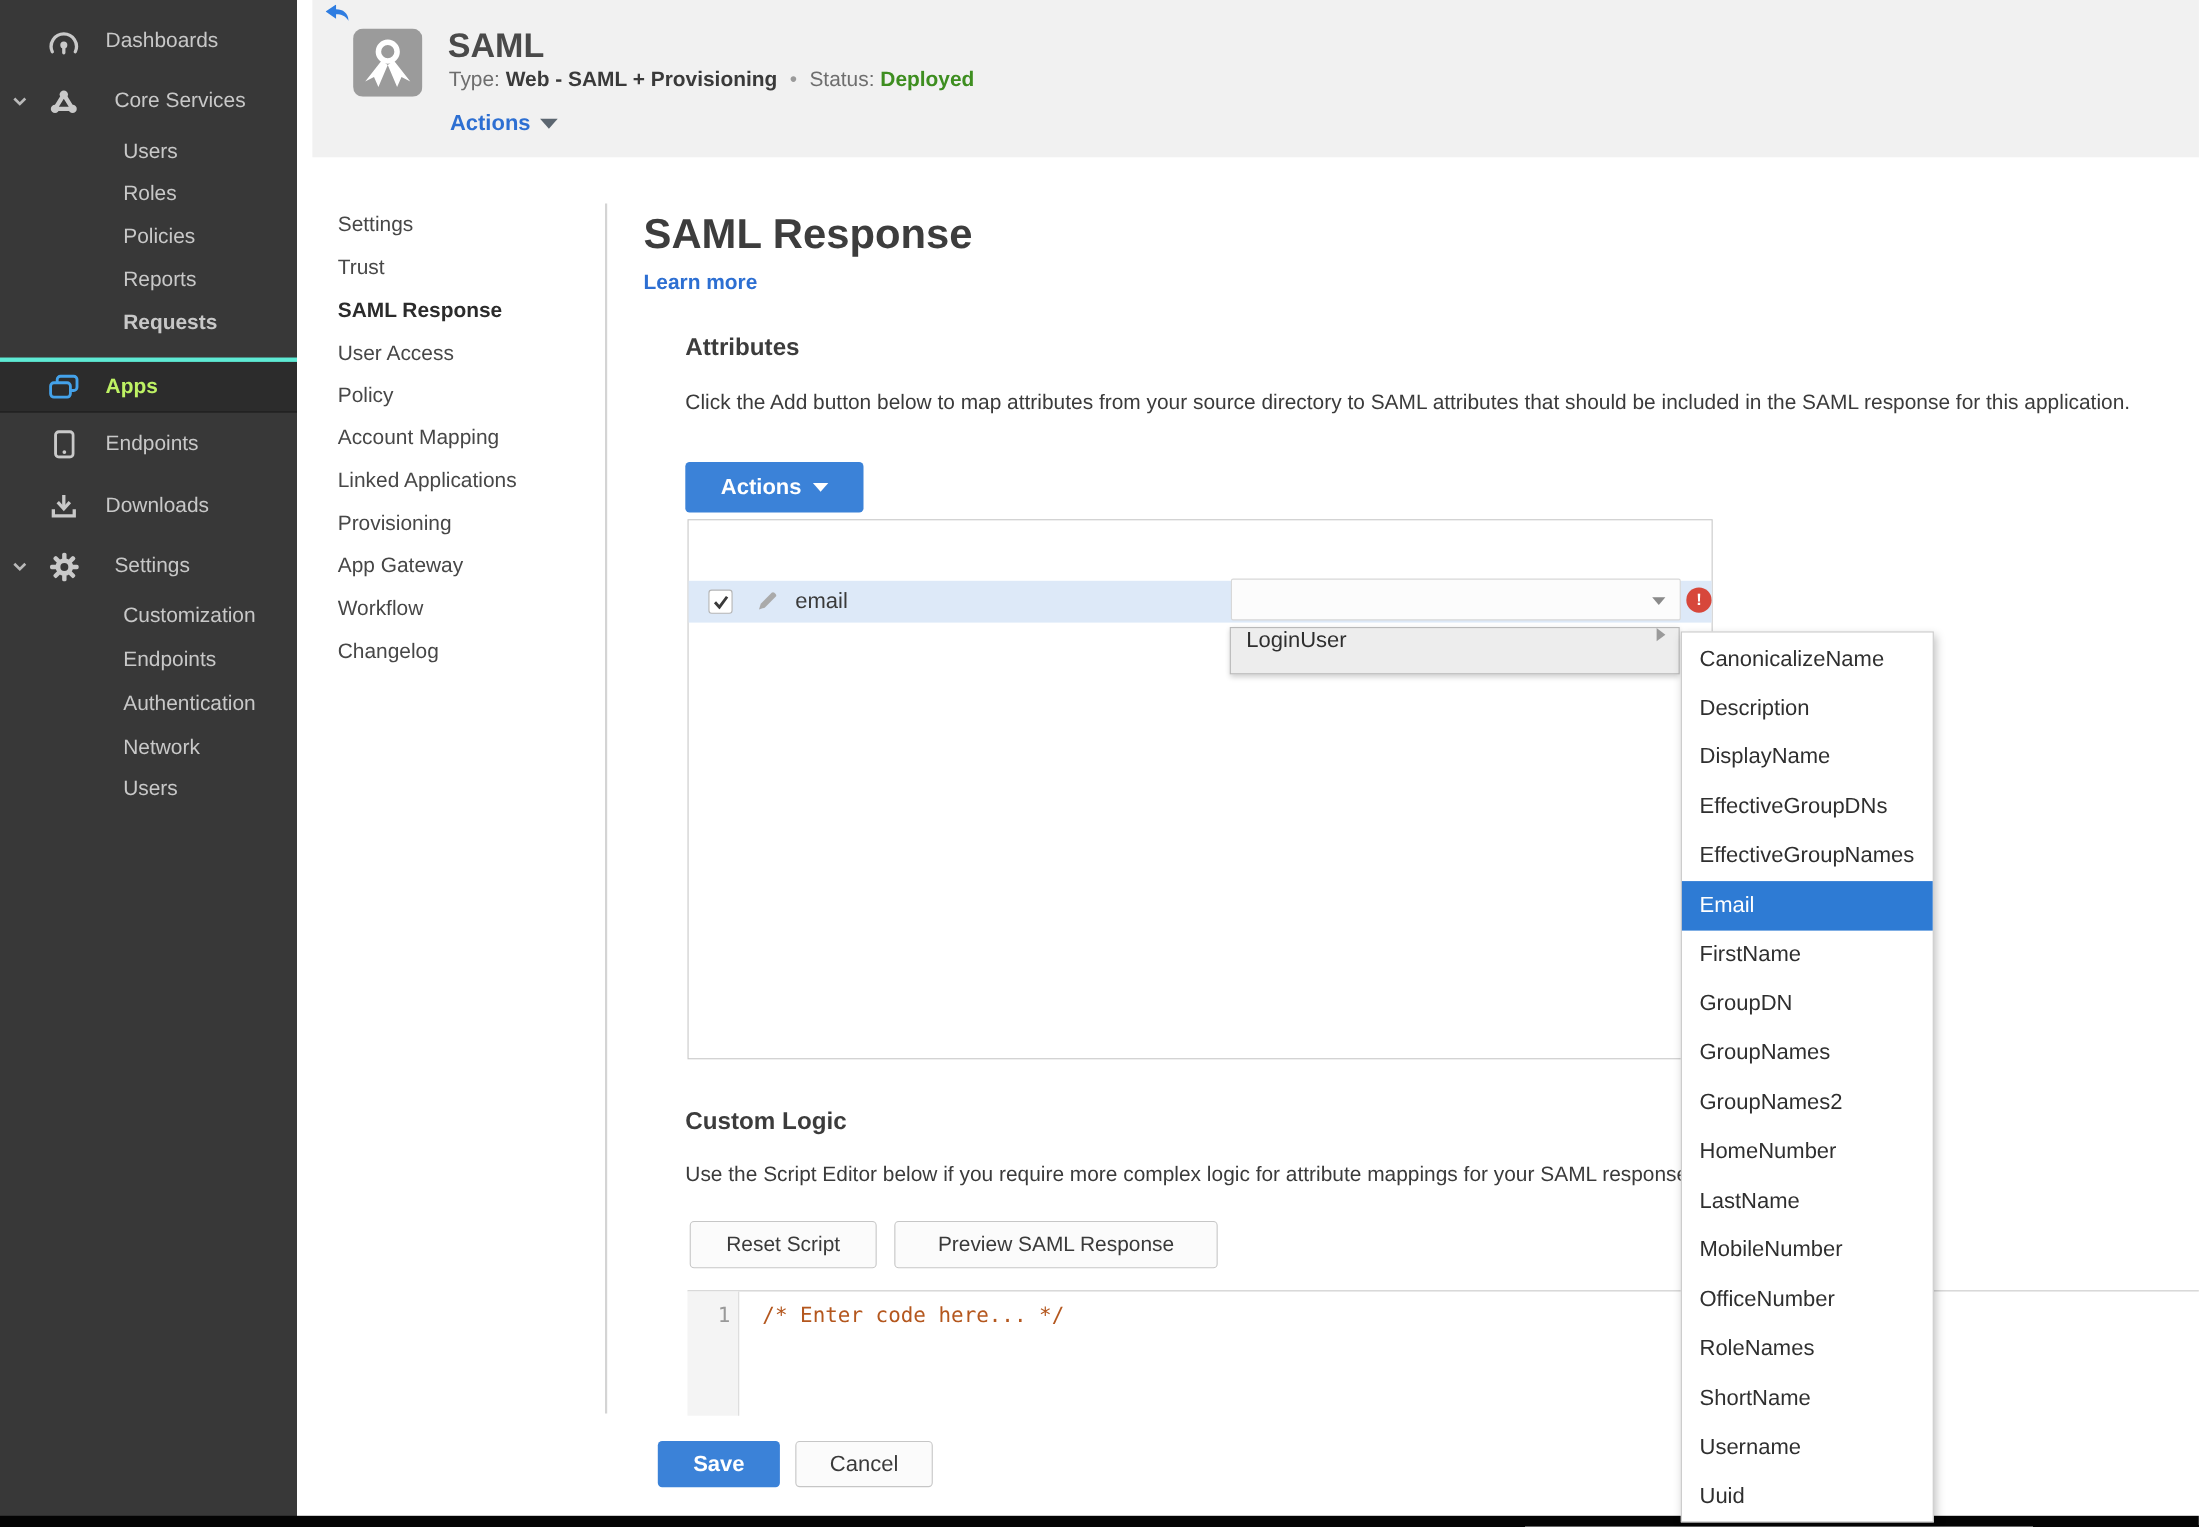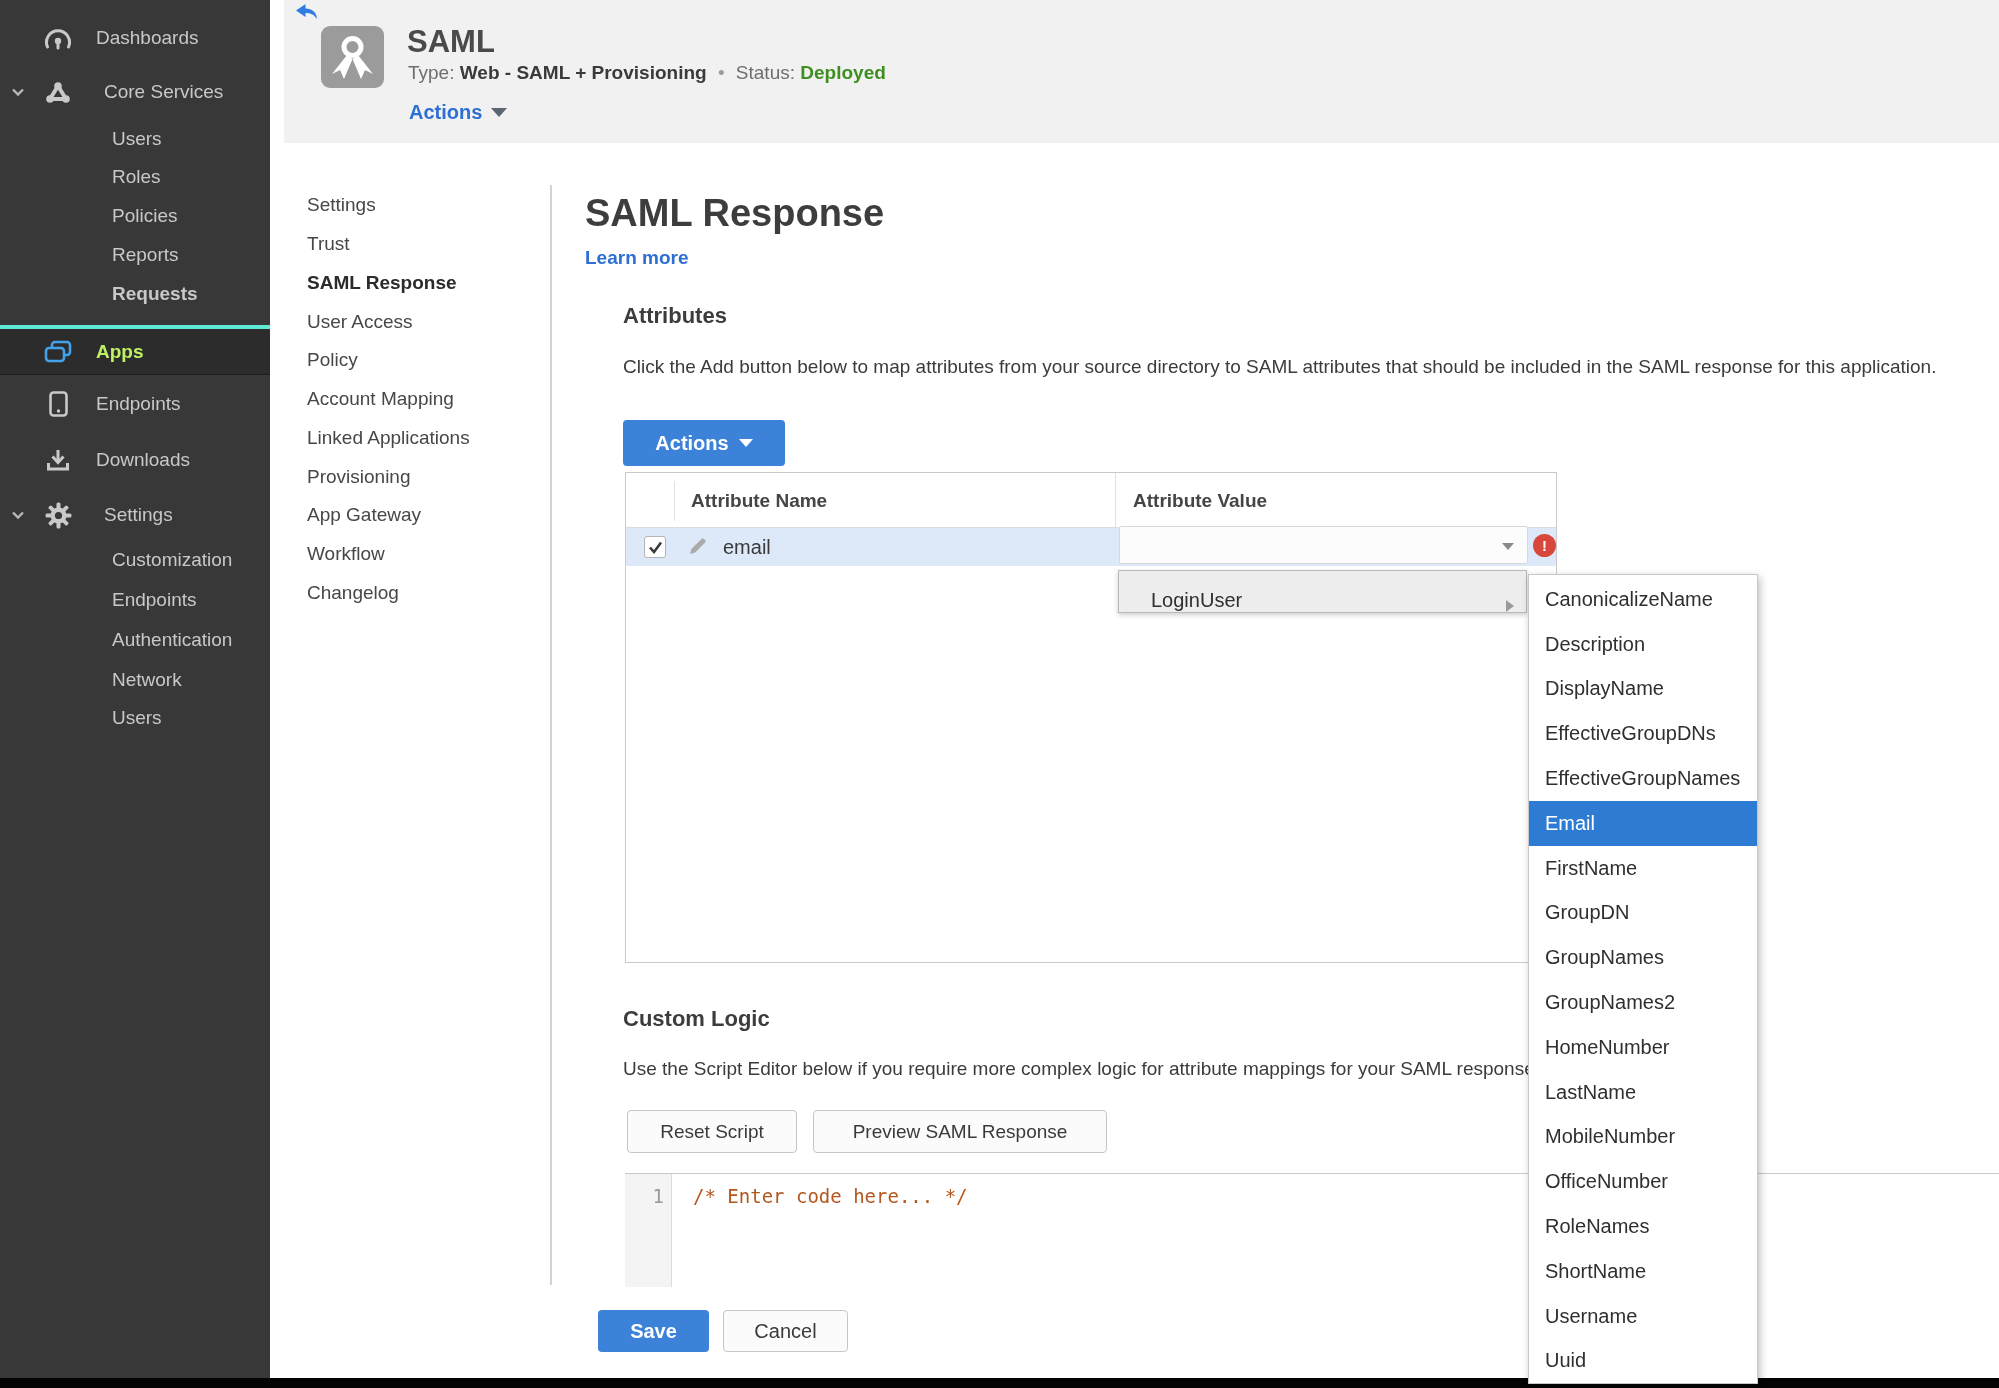--- a/index.html
+++ b/index.html
@@ -58,22 +58,22 @@
   .pencil{position:absolute;left:62px;top:9px;cursor:pointer;}
   .cell-name{position:absolute;left:97px;top:0;height:38px;display:flex;align-items:center;font-size:20px;color:#3a3a3a;}
   .combo{position:absolute;left:493px;top:53px;width:409px;height:38px;background:#fcfcfc;border:1px solid #d8d8d8;
          box-sizing:border-box;border-radius:2px;cursor:pointer;}
   .combo .chevron{position:absolute;right:13px;top:16px;width:0;height:0;border-left:6px solid transparent;
                   border-right:6px solid transparent;border-top:7px solid #8a8a8a;}
   .err-badge{position:absolute;left:907px;top:61px;width:23px;height:23px;border-radius:50%;background:var(--error_red);
              color:#fff;font-size:15px;font-weight:bold;display:flex;align-items:center;justify-content:center;}
   
   .menu-l1{position:absolute;left:1118px;top:570px;width:409px;height:43px;background:#ededed;border:1px solid #b9b9b9;
-           box-sizing:border-box;box-shadow:0 2px 5px rgba(0,0,0,.2);display:flex;align-items:flex-end;
-           font-size:20px;color:#2f2f2f;padding-left:32px;cursor:pointer;z-index:5;}
+           box-sizing:border-box;box-shadow:0 2px 5px rgba(0,0,0,.2);display:flex;align-items:flex-start;
+           font-size:20px;color:#2f2f2f;padding-left:14px;cursor:pointer;z-index:5;}
   .menu-l1 .arrow-r{position:absolute;right:12px;width:0;height:0;border-top:6px solid transparent;
                     border-bottom:6px solid transparent;border-left:8px solid #9a9a9a;}
   .menu-l2{position:absolute;left:1528px;top:574px;width:230px;height:810px;background:#fff;border:1px solid #c8c8c8;
            box-sizing:border-box;box-shadow:2px 3px 8px rgba(0,0,0,.25);padding-top:2px;z-index:6;}
   .menu-l2 .mi{height:44.8px;display:flex;align-items:center;padding-left:16px;font-size:20px;color:#2f2f2f;cursor:pointer;}
   .menu-l2 .mi.selected{background:var(--menu_highlight);color:#fff;}
   
   .editor{position:absolute;left:625px;top:1173px;width:1374px;height:113px;background:#fff;border-top:1px solid #c9c9c9;}
   .editor .gutter{position:absolute;left:0;top:0;width:47px;height:113px;background:#f4f4f4;border-right:1px solid #dcdcdc;box-sizing:border-box;}
   .editor .lineno{position:absolute;right:7px;top:11px;font-family:"DejaVu Sans Mono",monospace;font-size:19px;color:#999;}
@@ -257,26 +257,20 @@
 
 <div class="sec-head" style="left:623px;top:303px">Attributes</div>
 <div class="sec-desc" style="left:623px;top:356px">Click the Add button below to map attributes from your source directory to SAML attributes that should be included in the SAML response for this application.</div>
 
 <button class="btn-blue" style="left:623px;top:420px;width:162px;height:46px">
   <span>Actions</span>
   <span class="caret"></span>
 </button>
 
 <div class="attr-table">
-  <div class="tbl-head">
-    <span class="cdiv1"></span>
-    <span class="cdiv2"></span>
-    <span class="col1">Attribute Name</span>
-    <span class="col2">Attribute Value</span>
-  </div>
   <div class="tbl-row">
     <span class="chkbox">
       <svg width="15" height="13" viewBox="0 0 15 13">
           <path d="M2 6.5 L6 11 L13 1.5" fill="none" stroke="#3a3a3a" stroke-width="2.6"></path>
         </svg>
     </span>
     <span class="pencil">
       <svg width="19" height="19" viewBox="0 0 19 19">
           <path d="M2 17 L3.6 11.8 L13.5 1.9 A1.8 1.8 0 0 1 16 1.9 L17.1 3 A1.8 1.8 0 0 1 17.1 5.5 L7.2 15.4 Z" fill="#aaaaaa"></path>
         </svg>

